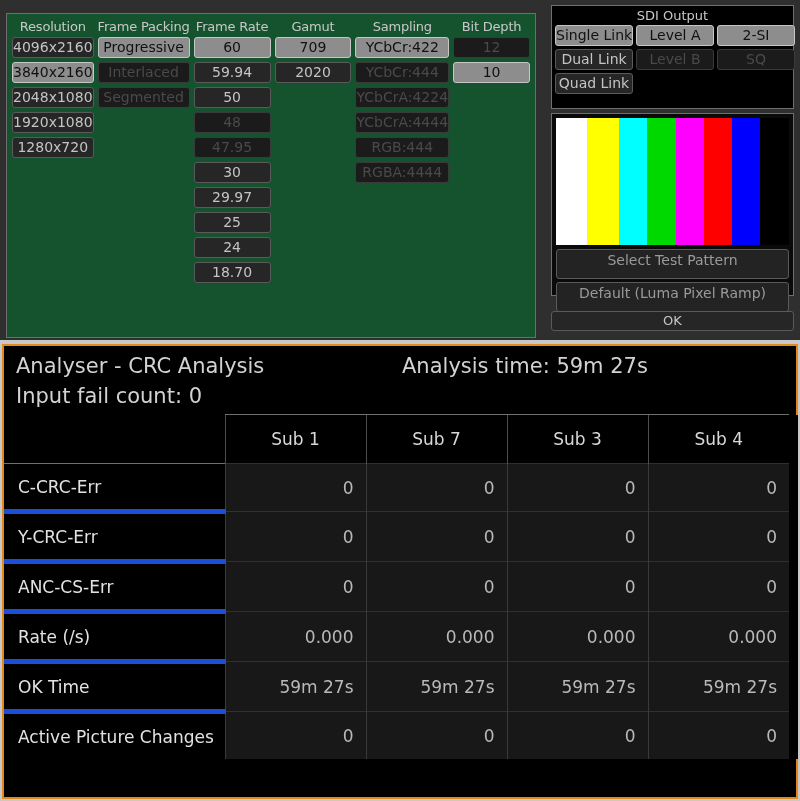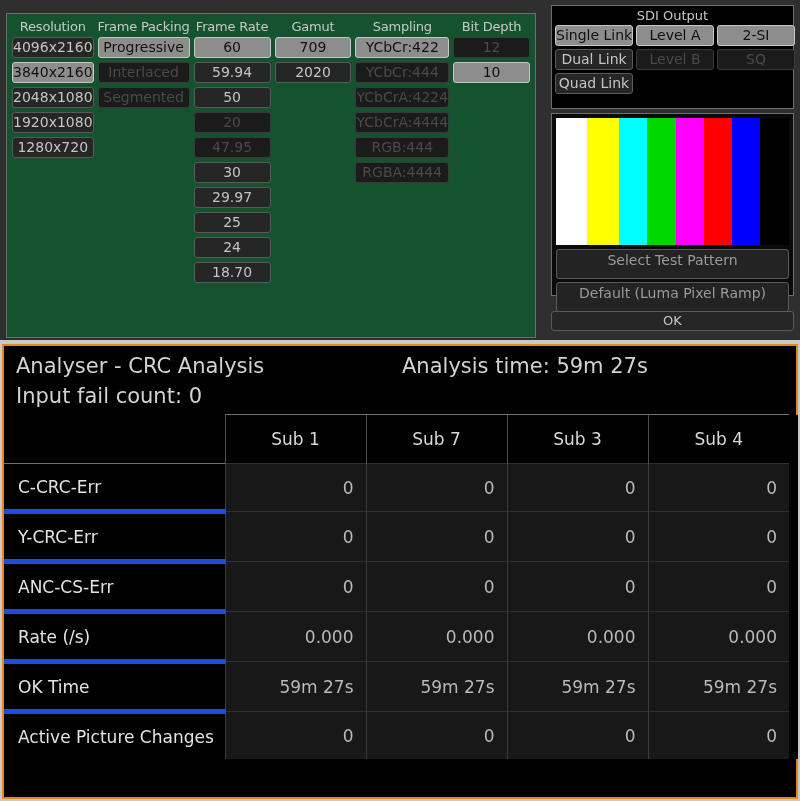--- a/index.html
+++ b/index.html
@@ -271,21 +271,21 @@
             <div class="col-head">Frame Packing</div>
             <div class="btn sel">Progressive</div>
             <div class="btn dim">Interlaced</div>
             <div class="btn dim">Segmented</div>
           </div>
           <div class="gcol">
             <div class="col-head">Frame Rate</div>
             <div class="btn sel">60</div>
             <div class="btn">59.94</div>
             <div class="btn">50</div>
-            <div class="btn dim">20</div>
+            <div class="btn dim">48</div>
             <div class="btn dim">47.95</div>
             <div class="btn">30</div>
             <div class="btn">29.97</div>
             <div class="btn">25</div>
             <div class="btn">24</div>
             <div class="btn">18.70</div>
           </div>
           <div class="gcol">
             <div class="col-head">Gamut</div>
             <div class="btn sel">709</div>

